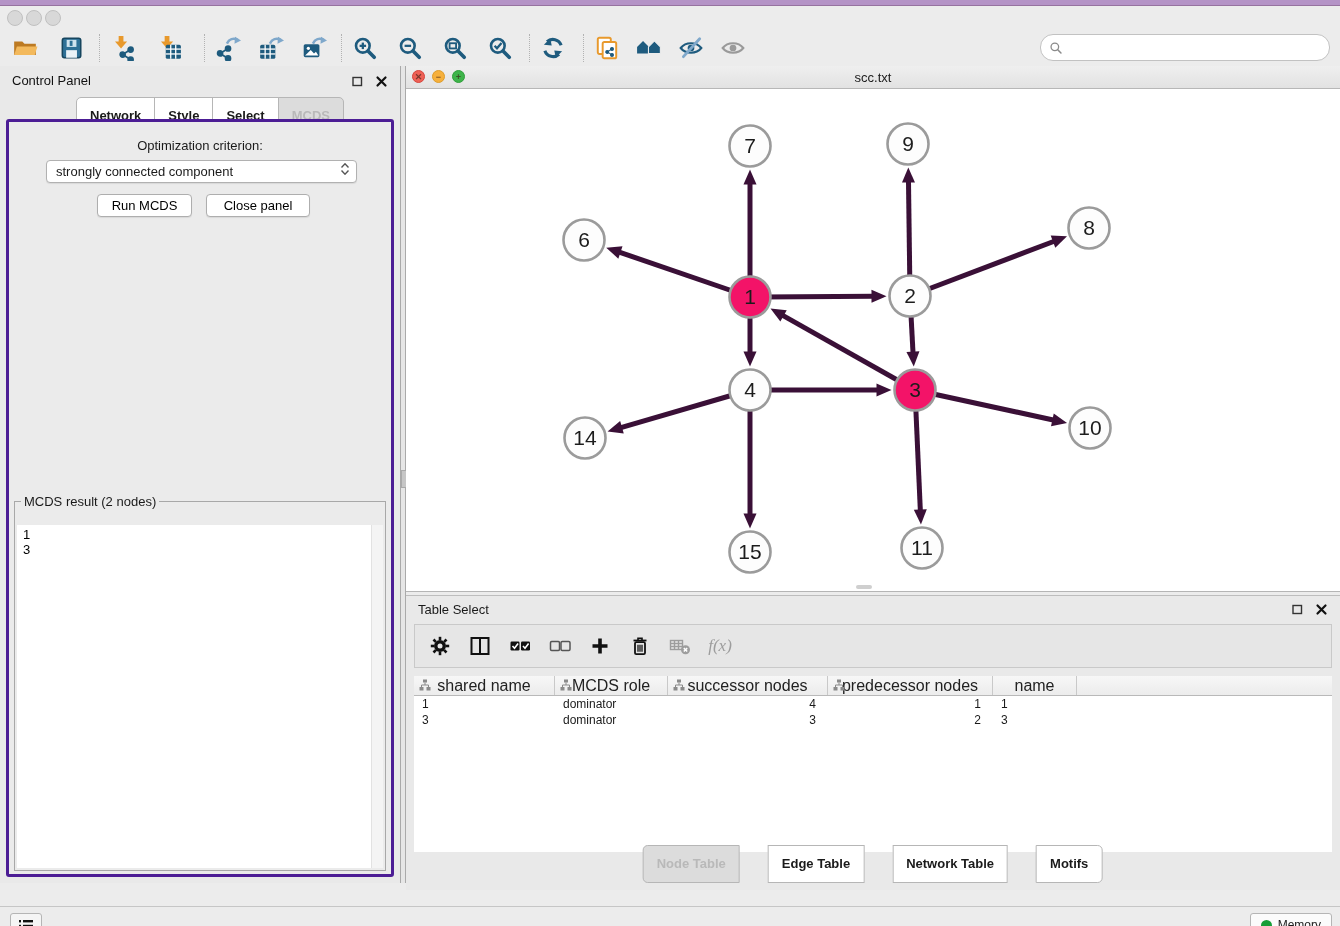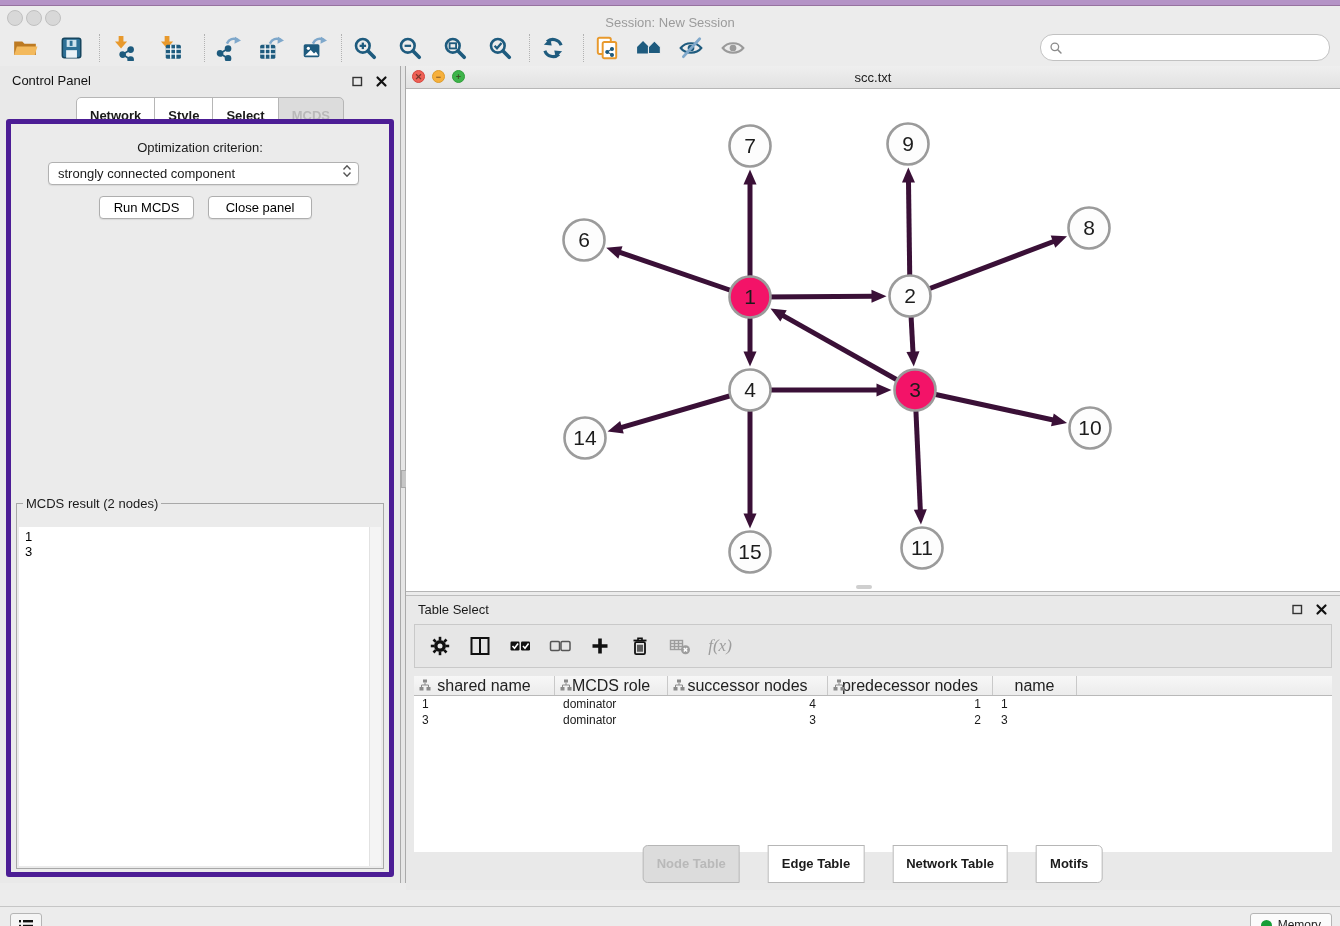--- a/index.html
+++ b/index.html
@@ -19,21 +19,21 @@
   #toolbar-search input{border:none;outline:none;background:transparent;flex:1;font-size:13px;height:20px;font-family:"Liberation Sans",sans-serif;}
   
   #control-panel{left:0;top:66px;width:401px;height:817px;background:#e9e9e9;border-right:1px solid #a9a9a9;box-sizing:border-box;}
   #cp-title{left:12px;top:7px;font-size:13px;color:#111;}
   .panel-float{position:absolute;top:8px;width:13px;height:13px;}
   #cp-tabs{position:absolute;left:77px;top:31px;display:flex;}
   .seg-tab{height:20px;line-height:20px;padding:8px 13px;font-size:13px;font-weight:600;background:#fff;border:1px solid #b6b6b6;margin-left:-1px;color:#1a1a1a;}
   .seg-tab:first-child{border-radius:5px 0 0 5px;}
   .seg-tab:last-child{border-radius:0 5px 5px 0;}
   .seg-tab.active{background:#dcdcdc;color:#b9b9b9;}
-  #cp-box{left:6px;top:53px;width:388px;height:758px;border:5px solid #4c1d95;border-radius:3px;background:#ebebeb;box-sizing:border-box;}
+  #cp-box{left:6px;top:53px;width:388px;height:758px;border:3px solid #4c1d95;border-radius:3px;background:#ebebeb;box-sizing:border-box;}
   #opt-label{left:0;top:16px;width:100%;text-align:center;font-size:13px;}
   #criterion-select{left:37px;top:38px;width:311px;height:23px;background:#fff;border:1px solid #b1b1b1;border-radius:4px;box-sizing:border-box;display:flex;align-items:center;font-size:13px;padding-left:9px;box-shadow:0 1px 1px rgba(0,0,0,.08);}
   #criterion-chevrons{position:absolute;right:7px;top:2px;display:flex;flex-direction:column;gap:2px;}
   .cp-btn{position:absolute;top:72px;height:23px;background:#fff;border:1px solid #aeaeae;border-radius:4px;font-size:13px;font-family:"Liberation Sans",sans-serif;box-shadow:0 1px 1px rgba(0,0,0,.08);}
   #mcds-fieldset{position:absolute;left:5px;right:5px;top:372px;bottom:3px;border:1px solid #a8a8a8;margin:0;padding:2px;background:transparent;}
   #mcds-fieldset legend{font-size:13px;padding:0 3px;margin-left:4px;}
   #mcds-result-wrap{position:absolute;left:2px;right:2px;top:16px;bottom:2px;background:#fff;}
   #mcds-result-text{position:absolute;left:0;top:0;width:100%;height:100%;border:none;resize:none;outline:none;font-family:"Liberation Sans",sans-serif;font-size:13px;padding:2px 6px;box-sizing:border-box;background:#fff;}
   #mcds-scroll{position:absolute;right:0;top:0;width:11px;height:100%;background:#f4f4f4;border-left:1px solid #e2e2e2;}
   
@@ -65,21 +65,20 @@
 </style>
 </head>
 <body>
 
 <div id="purple-strip" class="abs"></div>
 
 <div id="titlebar" class="abs">
   <span class="gray-light" style="left:7px"></span>
   <span class="gray-light" style="left:26px"></span>
   <span class="gray-light" style="left:45px"></span>
-  <div id="window-title" class="abs">Session: New Session</div>
 </div>
 
 <div id="main-toolbar" class="abs">
   <div id="toolbar-groups">
       <div class="tb-group" style="left: 10px; gap: 16px;">
         <button class="tb-btn">
           <svg width="26" height="26" viewBox="0 0 24 24" xmlns="http://www.w3.org/2000/svg">
             <path d="M2 6 L9.5 6 L11.5 8 L22 8 L22 18.5 L2 18.5 Z" fill="#BD7A22"></path>
             <path d="M4.5 10.5 L23.5 10.5 L21 18.5 L2 18.5 Z" fill="#F3B95C"></path>
           </svg>

